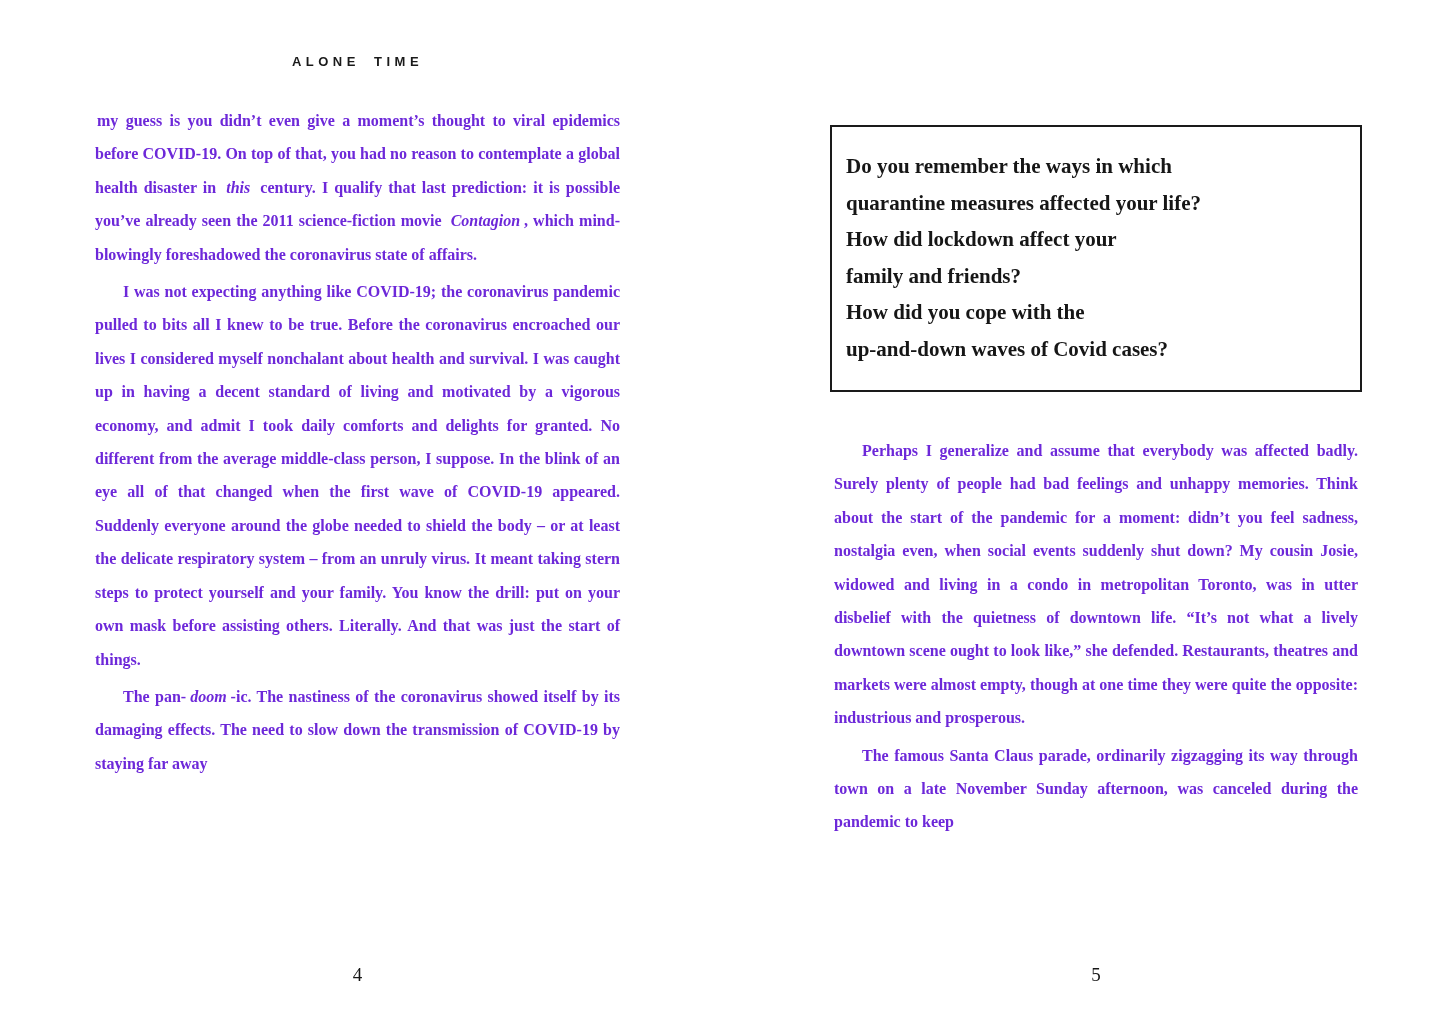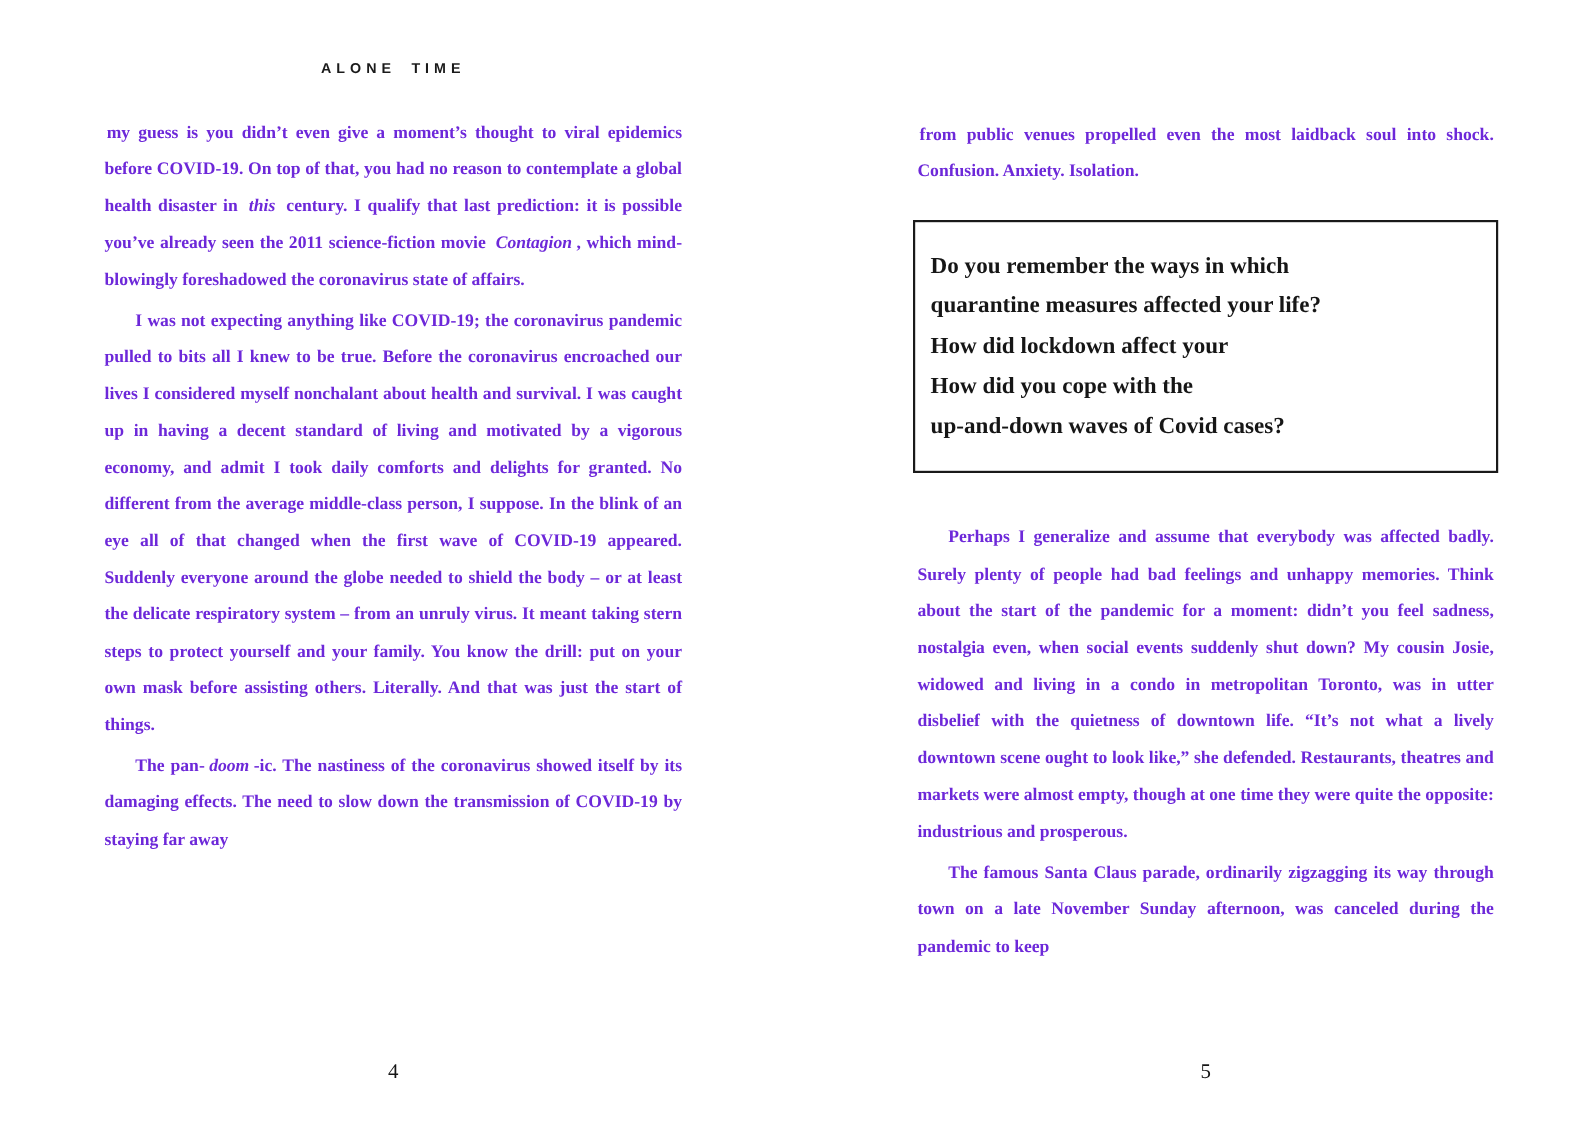--- a/index.html
+++ b/index.html
@@ -71,27 +71,25 @@
     <div class="page-content">
         <p class="para"><span>my guess is you didn’t even give a moment’s thought to viral epidemics before COVID-19. On top of that, you had no reason to contemplate a global health disaster in </span><span class="it">this</span><span> century. I qualify that last prediction: it is possible you’ve already seen the 2011 science-fiction movie </span><span class="it">Contagion</span><span>, which mind-blowingly foreshadowed the coronavirus state of affairs.</span></p>
         <p class="para indent"><span>I was not expecting anything like COVID-19; the coronavirus pandemic pulled to bits all I knew to be true. Before the coronavirus encroached our lives I considered myself nonchalant about health and survival. I was caught up in having a decent standard of living and motivated by a vigorous economy, and admit I took daily comforts and delights for granted. No different from the average middle-class person, I suppose. In the blink of an eye all of that changed when the first wave of COVID-19 appeared. Suddenly everyone around the globe needed to shield the body – or at least the delicate respiratory system – from an unruly virus. It meant taking stern steps to protect yourself and your family. You know the drill: put on your own mask before assisting others. Literally. And that was just the start of things.</span></p>
         <p class="para indent"><span>The pan-</span><span class="it">doom</span><span>-ic. The nastiness of the coronavirus showed itself by its damaging effects. The need to slow down the transmission of COVID-19 by staying far away</span></p>
       </div>
     <div class="page-number">4</div>
   </div>
 
   <div class="page right">
     <div class="page-content">
-      <div>
-          <p class="para"><span>from public venues propelled even the most laidback soul into shock. Confusion. Anxiety. Isolation.</span></p>
-        </div>
       <div class="quote-box">
           <div class="box-line">Do you remember the ways in which</div>
           <div class="box-line">quarantine measures affected your life?</div>
           <div class="box-line">How did lockdown affect your</div>
+          <div class="box-line">family and friends?</div>
           <div class="box-line">How did you cope with the</div>
           <div class="box-line">up-and-down waves of Covid cases?</div>
         </div>
       <div>
           <p class="para indent"><span>Perhaps I generalize and assume that everybody was affected badly. Surely plenty of people had bad feelings and unhappy memories. Think about the start of the pandemic for a moment: didn’t you feel sadness, nostalgia even, when social events suddenly shut down? My cousin Josie, widowed and living in a condo in metropolitan Toronto, was in utter disbelief with the quietness of downtown life. “It’s not what a lively downtown scene ought to look like,” she defended. Restaurants, theatres and markets were almost empty, though at one time they were quite the opposite: industrious and prosperous.</span></p>
           <p class="para indent"><span>The famous Santa Claus parade, ordinarily zigzagging its way through town on a late November Sunday afternoon, was canceled during the pandemic to keep</span></p>
         </div>
     </div>
     <div class="page-number">5</div>
   </div>

